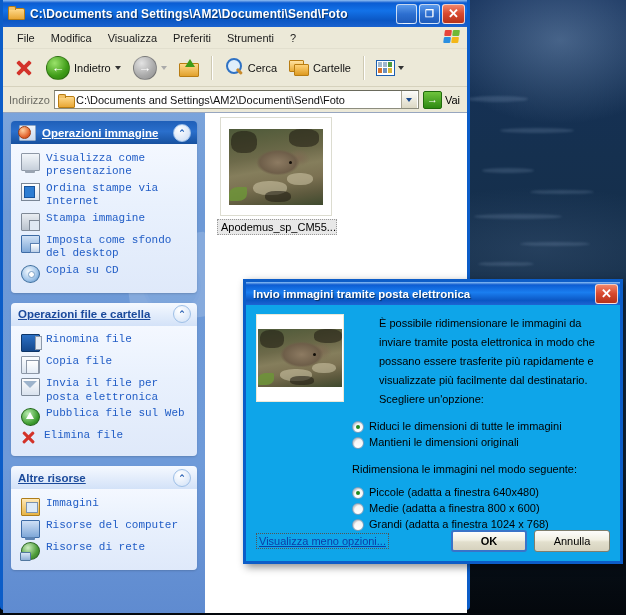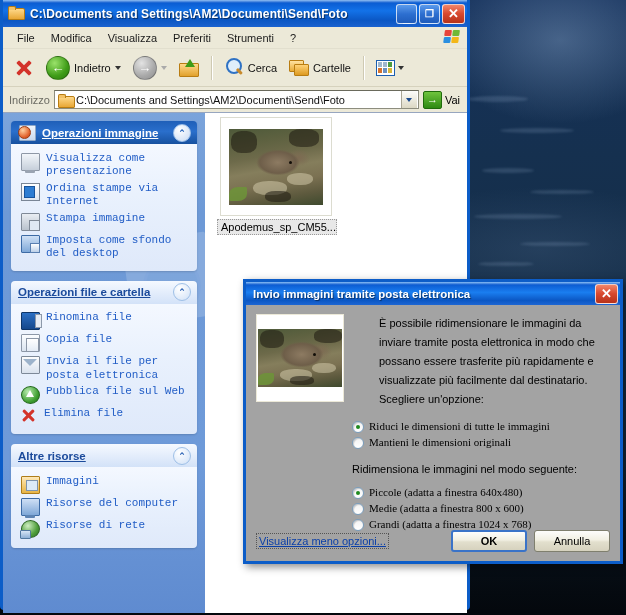--- a/index.html
+++ b/index.html
@@ -182,36 +182,36 @@
       linear-gradient(170deg,#4e5a3a 0%,#5d6140 18%,#6d6a4a 36%,#857e5c 52%,#7b7152 68%,#5e5a3e 84%,#3f4a2e 100%);}
   .photo .leaf{position:absolute;background:#8fa85a;border-radius:50% 10% 50% 10%;opacity:.85;}
   .photo .dk{position:absolute;background:rgba(30,26,16,.55);border-radius:40%;}
   .photo .lt{position:absolute;background:rgba(216,208,176,.5);border-radius:45%;}
   .photo .eye{position:absolute;width:3px;height:3px;border-radius:50%;background:#120e08;}
   .thumbcap{display:inline-block;margin-top:3px;padding:1px 3px;font-size:11px;color:#000;
     background:#e8e8e8;border:1px dotted #9a9a9a;white-space:nowrap;max-width:112px;overflow:hidden;}
 
   
   #dialog{position:absolute;left:243px;top:279px;width:380px;height:285px;
-    border:3px solid #0c5dc8;box-sizing:border-box;background:#a3a3a3;
+    border:3px solid #0c5dc8;box-sizing:border-box;background:#0ea5e9;
     box-shadow:3px 3px 8px rgba(0,0,0,.45);}
   .dlg-title{height:23px;display:flex;align-items:center;padding:0 2px 0 7px;position:relative;
     background:linear-gradient(180deg,#1279e8 0%,#0a5ad0 10%,#1a7ef0 45%,#0b57c4 80%,#1d66d3 100%);}
   .dlg-title:before{content:"";position:absolute;left:0;right:0;top:0;height:3px;
     background:linear-gradient(180deg,rgba(255,255,255,.5),rgba(255,255,255,0));}
   .dlg-title .t{flex:1;color:#fff;font-weight:bold;font-size:11.5px;text-shadow:1px 1px 1px rgba(0,0,0,.5);}
   .dlg-body{padding:9px 10px 0 10px;display:flex;gap:10px;position:relative;height:calc(285px - 23px - 6px);box-sizing:border-box;}
   .dlg-preview{width:86px;flex:none;}
   .prevframe{width:86px;height:86px;background:#fff;border:1px solid #ece9d8;
     display:flex;align-items:center;justify-content:center;}
   .prevframe .photo{width:84px;height:58px;}
   .dlg-main{flex:1;display:flex;flex-direction:column;}
   .dlg-desc{font-size:11px;color:#000;line-height:19px;margin-left:27px;}
   .radiogroup{margin-top:9px;}
-  .radio{display:flex;align-items:flex-start;gap:5px;margin:2px 0 3px;font-size:11px;color:#000;font-family:Liberation Serif, serif;}
+  .radio{display:flex;align-items:flex-start;gap:5px;margin:2px 0 3px;font-size:11px;color:#000;}
   .radio .rb{width:12px;height:12px;border-radius:50%;flex:none;margin-top:1px;box-sizing:border-box;
     background:linear-gradient(180deg,#f2f2f2,#ffffff);border:1px solid #7b9ebd;position:relative;
     box-shadow:inset 1px 1px 1px rgba(0,0,0,.18);}
   .radio .rb.on:after{content:"";position:absolute;left:3px;top:3px;width:4px;height:4px;border-radius:50%;background:#1f8a1f;}
   .subtitle{margin-top:11px;font-size:11px;color:#000;}
   .dlg-foot{position:absolute;left:10px;right:10px;bottom:9px;display:flex;align-items:center;}
   .linkbtn{font-size:11px;color:#0b3fa8;text-decoration:underline;padding:1px 2px;border:1px dotted #555;}
   .btns{margin-left:auto;display:flex;gap:7px;}
   .btn{min-width:76px;height:22px;font-size:11px;color:#000;border:1px solid #7f7f6e;border-radius:3px;
     background:linear-gradient(180deg,#fdfdfc 0%,#f1efe2 45%,#e2dfcd 55%,#d6d2be 100%);
@@ -350,20 +350,24 @@
             <span class="lbl">Ordina stampe via Internet</span>
           </div>
           <div class="row">
             <span class="ico ic-print"></span>
             <span class="lbl">Stampa immagine</span>
           </div>
           <div class="row">
             <span class="ico ic-desktop"></span>
             <span class="lbl">Imposta come sfondo del desktop</span>
           </div>
+          <div class="row">
+            <span class="ico ic-cd"></span>
+            <span class="lbl">Copia su CD</span>
+          </div>
         </div>
       </div>
 
       <div class="panel light">
         <div class="panel-head">
           <span class="ptitle">Operazioni file e cartella</span>
           <span class="chev">⌃</span>
         </div>
         <div class="panel-body">
           <div class="row">

